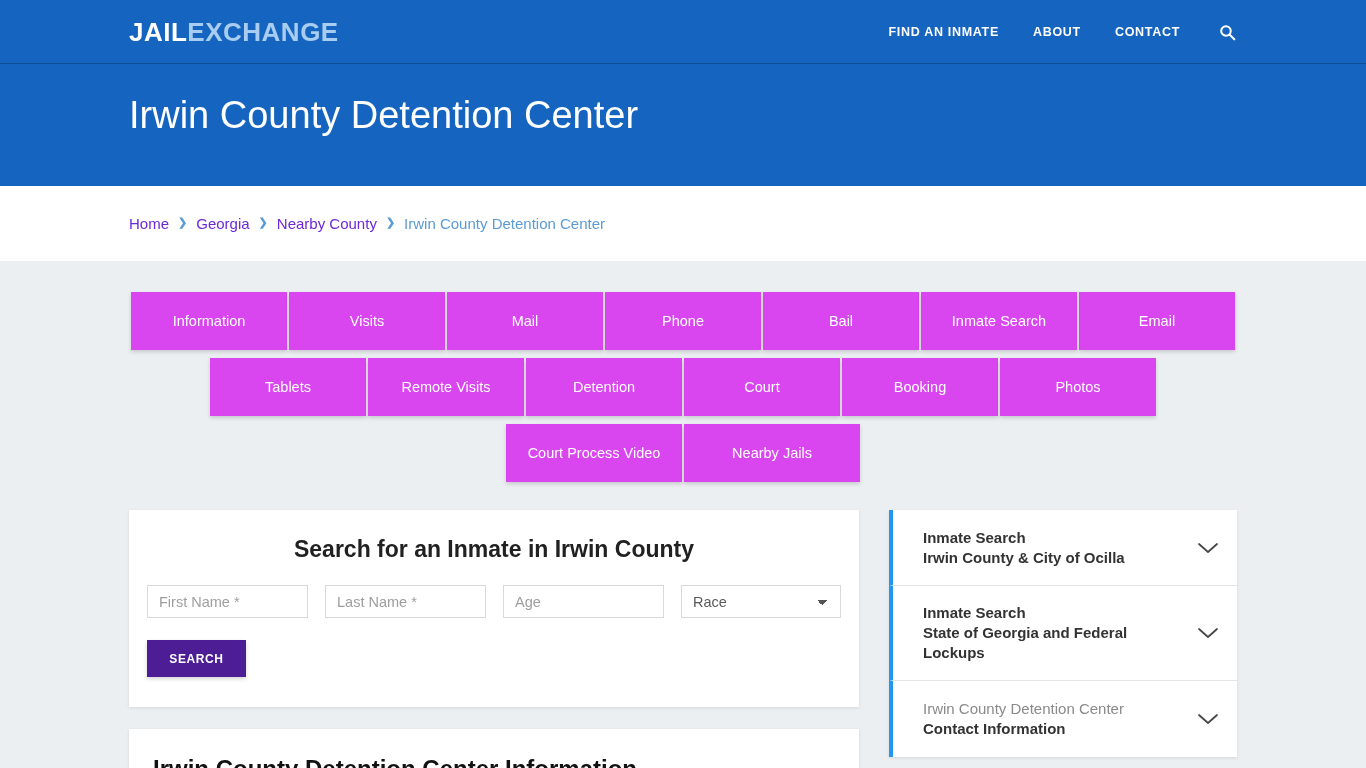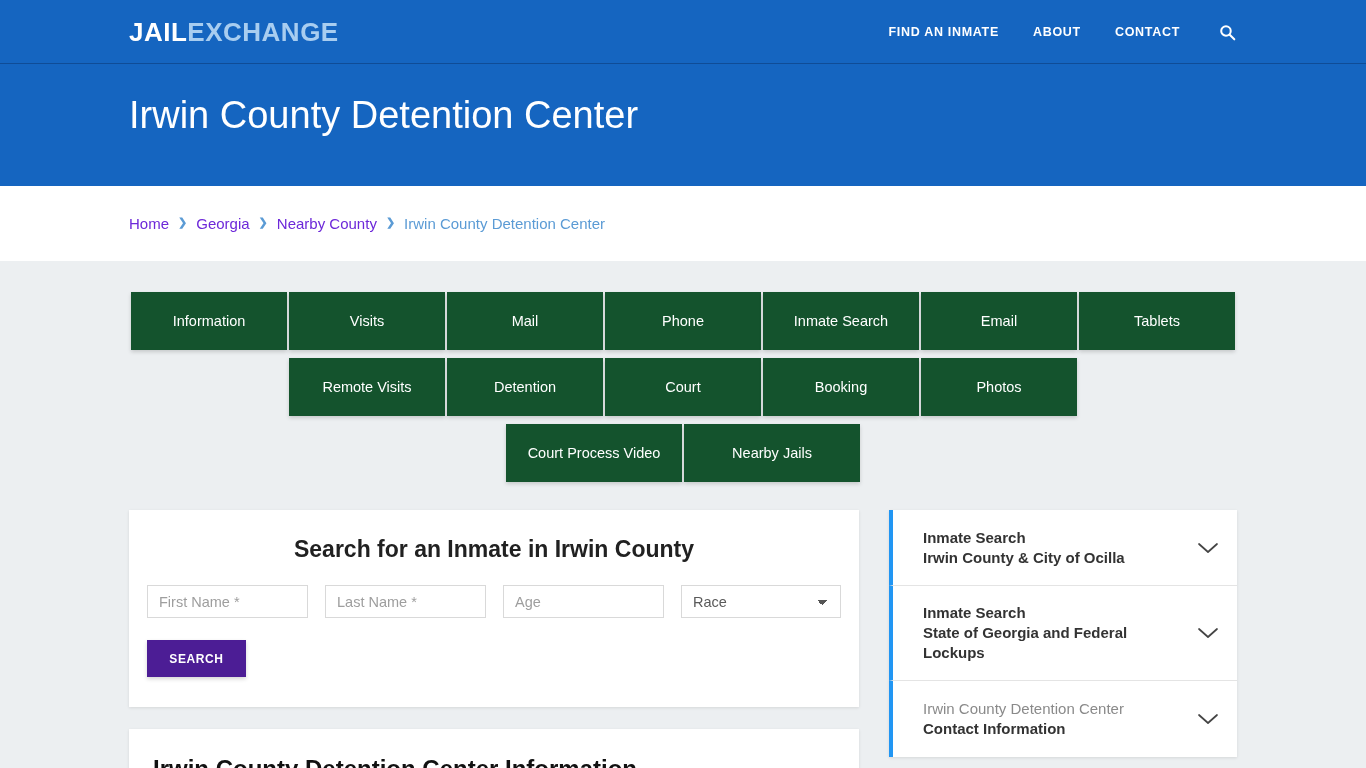--- a/index.html
+++ b/index.html
@@ -121,21 +121,21 @@
     width: 1104px;
     margin: 0 auto;
     display: flex;
     flex-wrap: wrap;
     justify-content: center;
     gap: 8px 2px;
   }
   .navbtn {
     width: 156px;
     height: 58px;
-    background: #14532d;
+    background: #d946ef;
     color: #ffffff;
     font-size: 14.5px;
     display: flex;
     align-items: center;
     justify-content: center;
     border: none;
     cursor: pointer;
     font-family: "Liberation Sans", sans-serif;
     box-shadow: 0 2px 4px rgba(0,0,0,0.16);
     white-space: nowrap;
@@ -293,20 +293,21 @@
   </div>
 </div>
 
 <div class="page-body">
 
   <div class="nav-buttons">
     <button class="navbtn">Information</button>
     <button class="navbtn">Visits</button>
     <button class="navbtn">Mail</button>
     <button class="navbtn">Phone</button>
+    <button class="navbtn">Bail</button>
     <button class="navbtn">Inmate Search</button>
 
     <button class="navbtn">Email</button>
     <button class="navbtn">Tablets</button>
     <button class="navbtn">Remote Visits</button>
     <button class="navbtn">Detention</button>
     <button class="navbtn">Court</button>
     <button class="navbtn">Booking</button>
     <button class="navbtn">Photos</button>
   </div>

